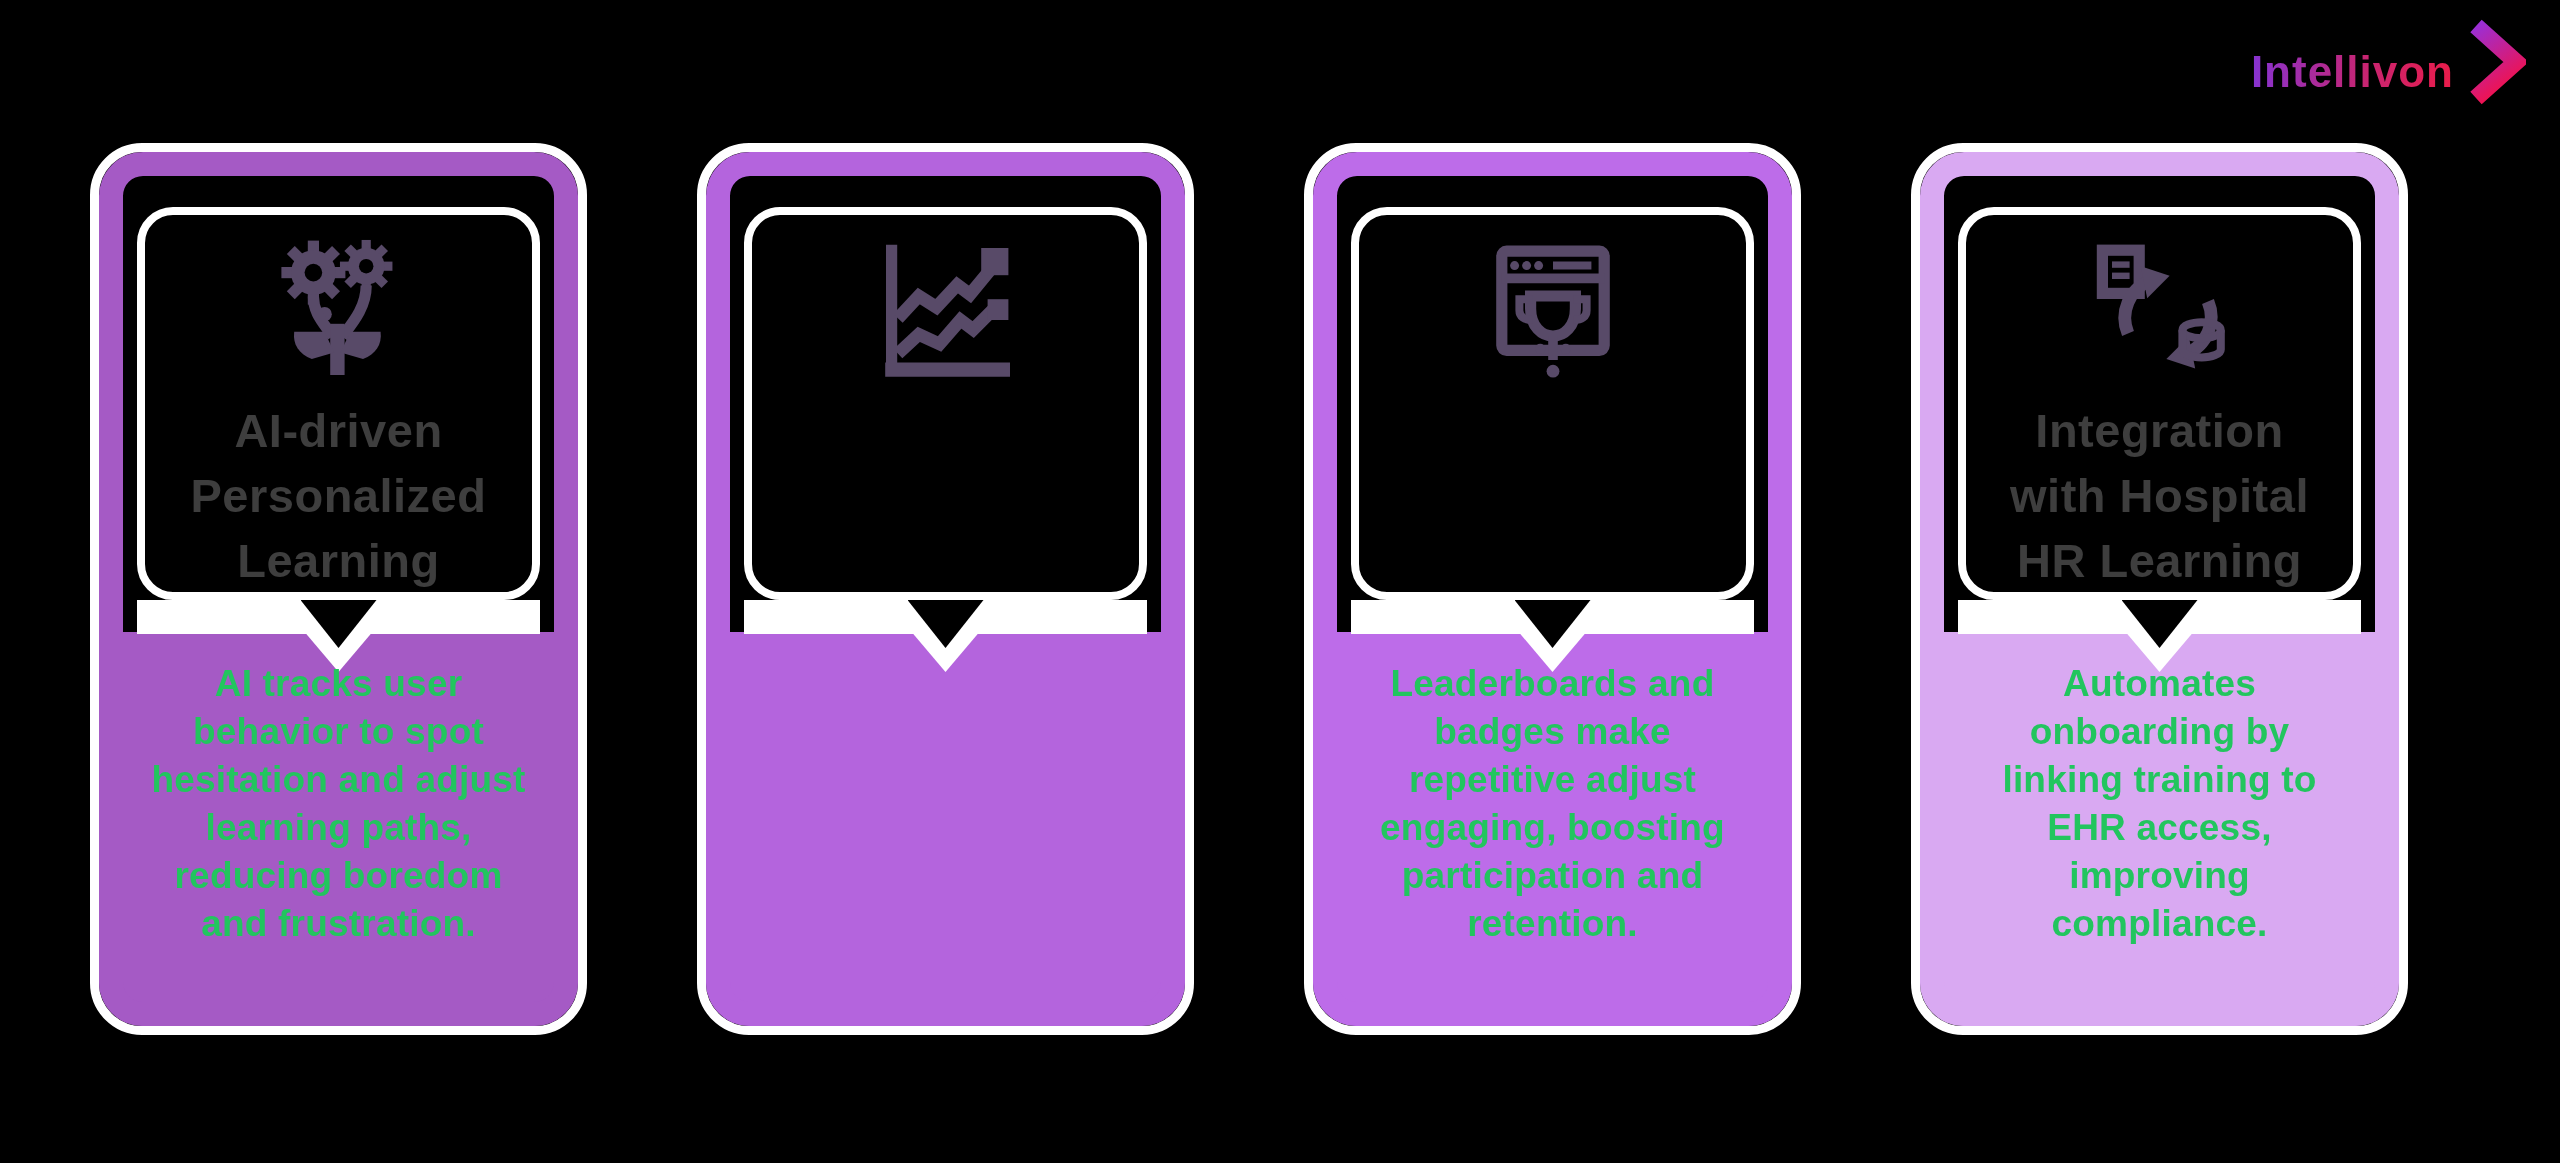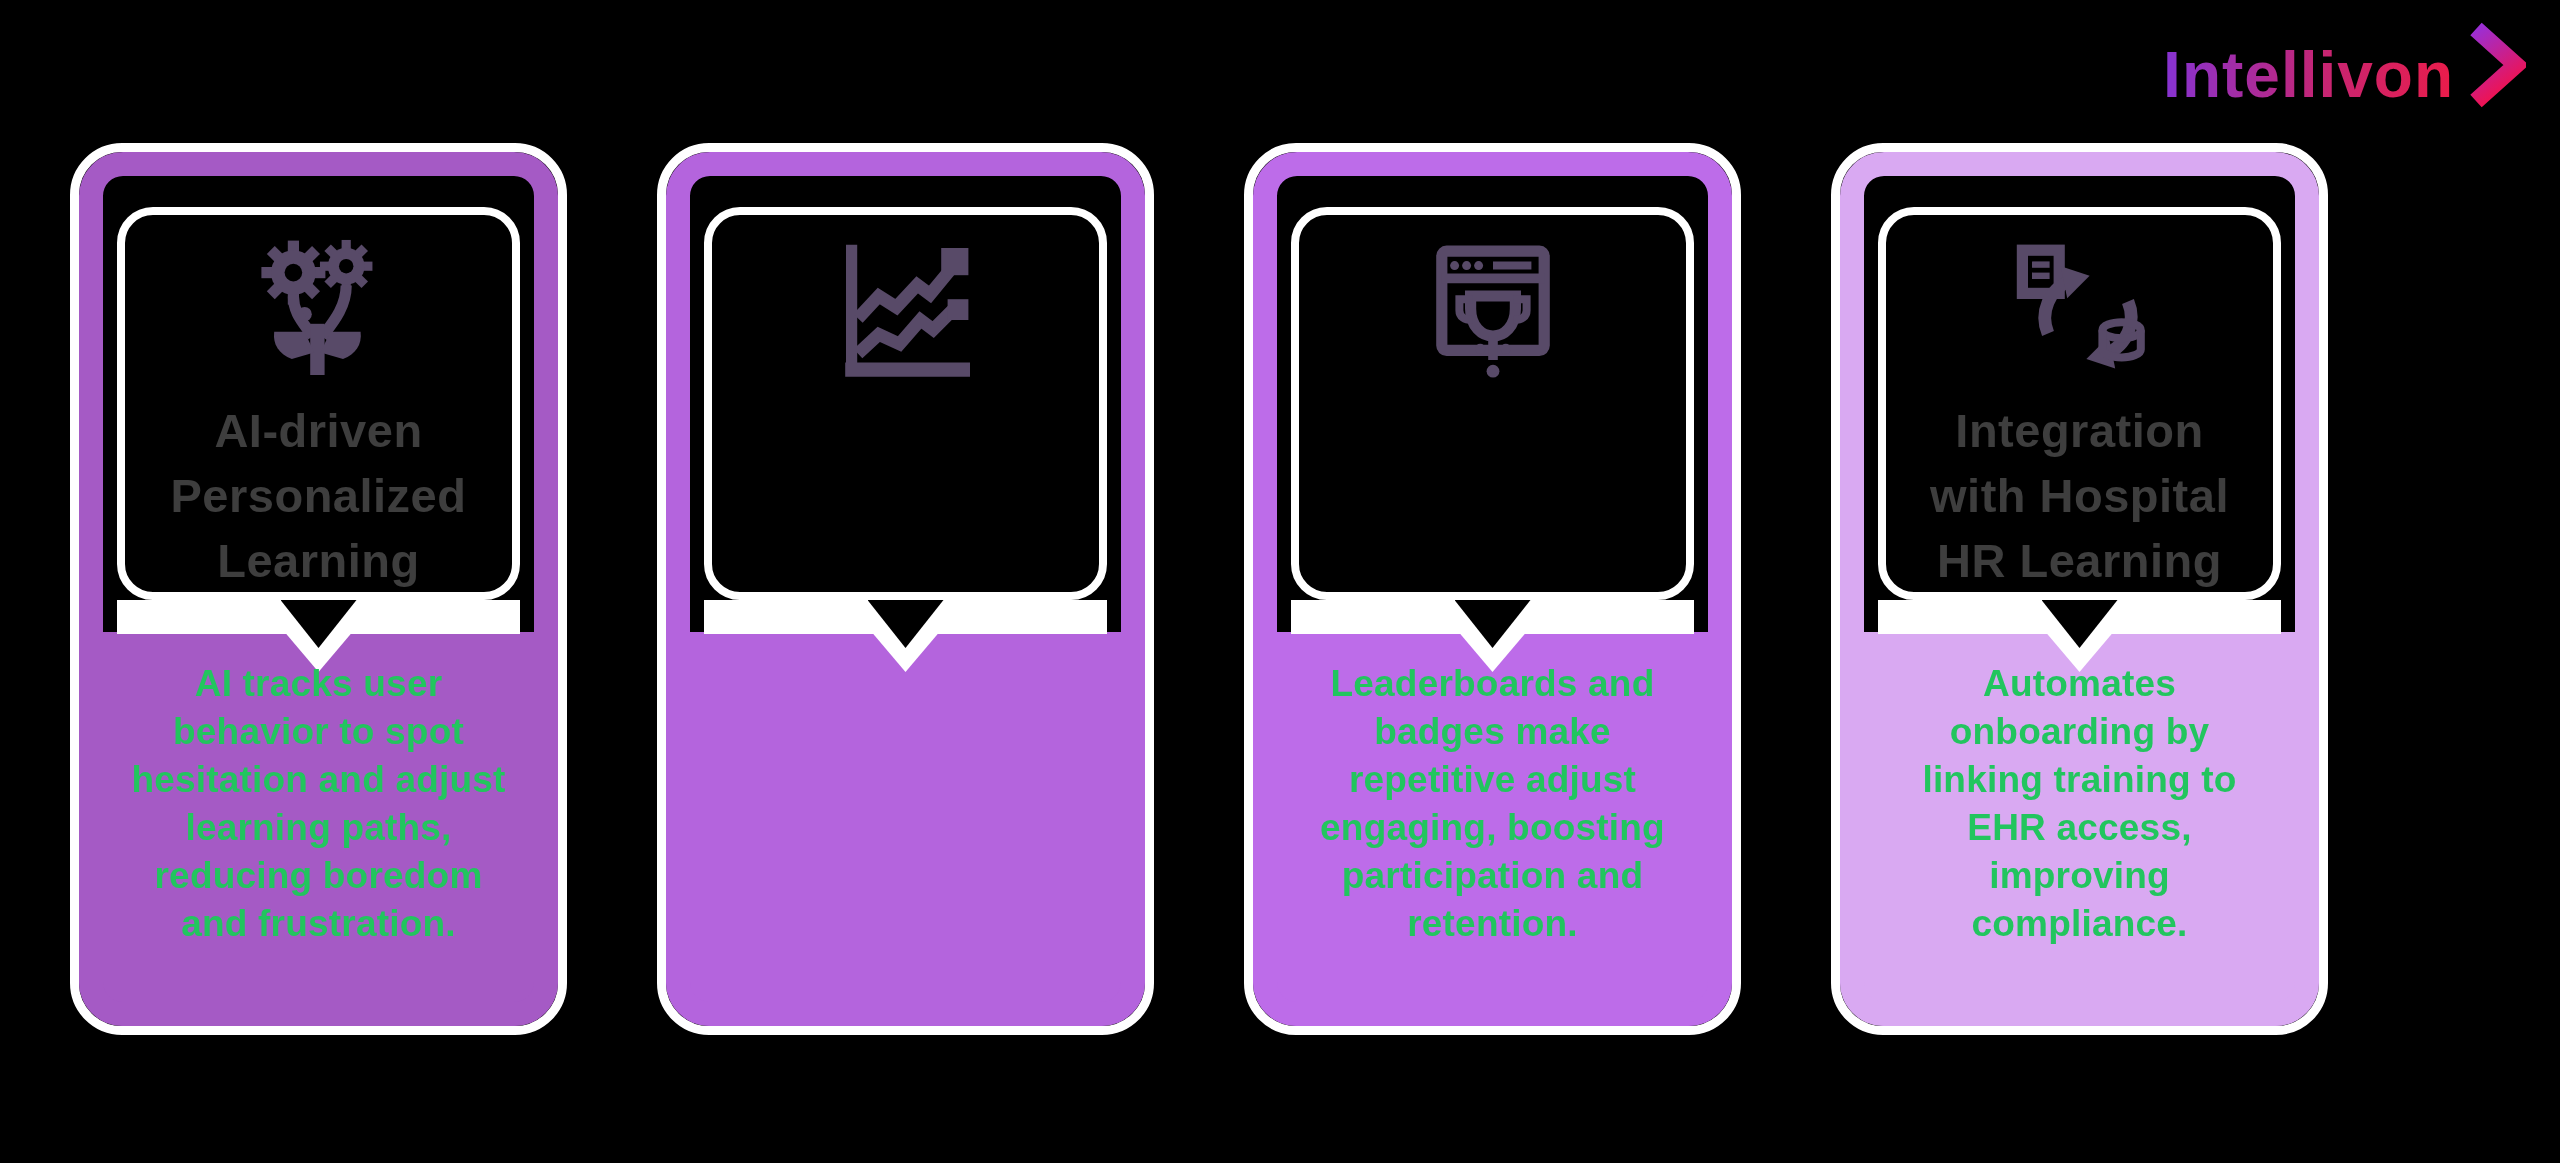--- a/index.html
+++ b/index.html
@@ -3,30 +3,30 @@
 <meta charset="utf-8">
 <style>
   html,body{margin:0;padding:0;background:#000;}
   .stage{
     position:relative;width:2560px;height:1163px;background:#000;overflow:hidden;
     font-family:"Liberation Sans","DejaVu Sans",sans-serif;
   }
   
   .logo{position:absolute;top:14px;right:34px;display:flex;align-items:center;gap:14px;}
   .logo-text{
-    font-size:64px;font-weight:700;letter-spacing:1px;
+    font-size:44px;font-weight:700;letter-spacing:1px;
     background:linear-gradient(90deg,#8633d2 0%,#c62573 55%,#ea1c4a 100%);
     -webkit-background-clip:text;background-clip:text;color:transparent;margin-top:24px;
   }
   .logo-chevron{display:block;margin-top:4px;}
   
   .cards{position:absolute;left:70px;top:143px;display:flex;gap:90px;}
   .card{
     position:relative;width:479px;height:874px;background:#000;
-    border:9px solid #fff;border-radius:52px;
+    border:9px solid #fff;border-radius:52px;margin-left:20px;
   }
   
   .card::after{
     content:"";position:absolute;inset:0;border-radius:44px;
     box-shadow:inset 0 0 0 24px var(--accent);
     z-index:6;pointer-events:none;
   }
   .purple-sec{
     position:absolute;left:0;right:0;top:480px;bottom:0;
     background:var(--accent);border-radius:0 0 44px 44px;z-index:1;

